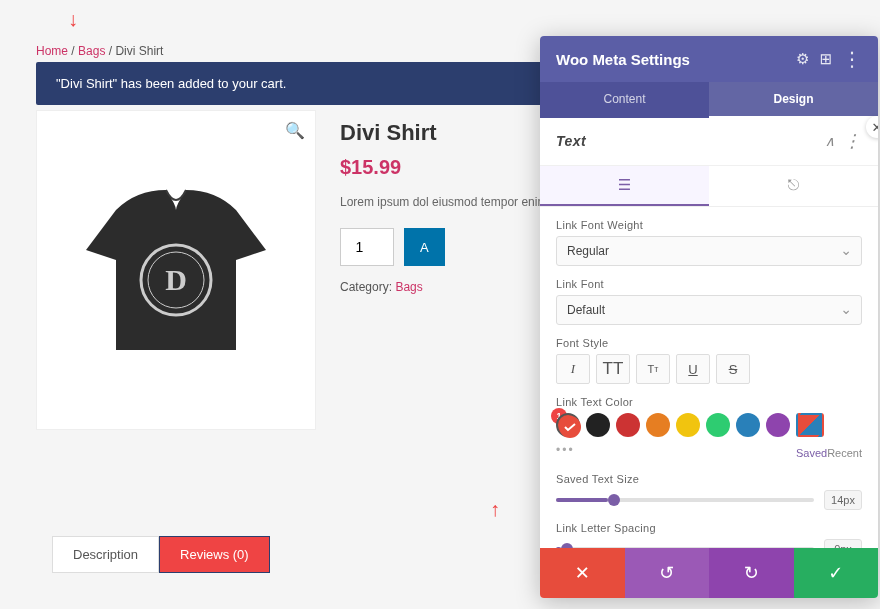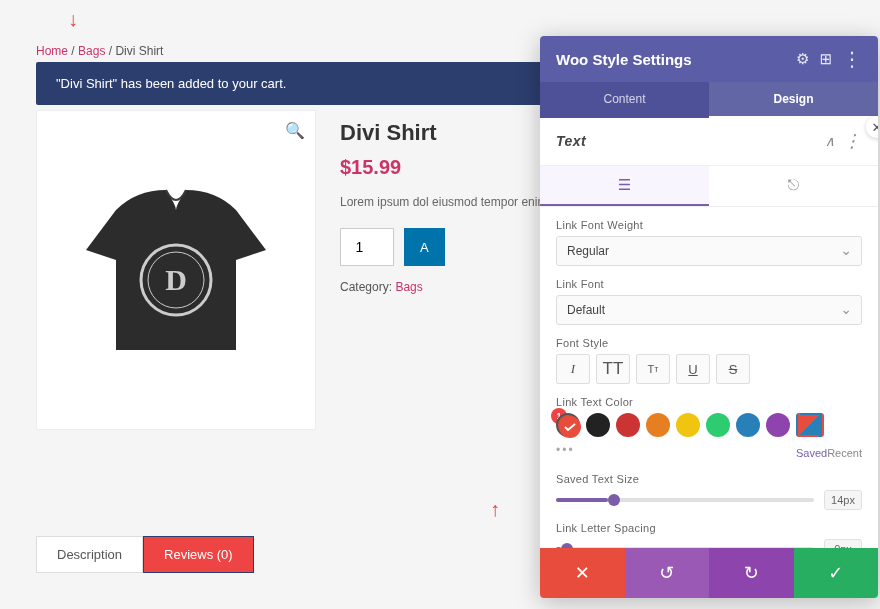--- a/index.html
+++ b/index.html
@@ -33,21 +33,21 @@
     .product-title { font-size: 22px; font-weight: 600; color: #333; margin-bottom: 10px; }
     .product-price { font-size: 20px; color: #c36; font-weight: 700; margin-bottom: 14px; }
     .product-desc { font-size: 12px; color: #666; line-height: 1.6; margin-bottom: 16px; }
     .product-qty-row { display: flex; gap: 10px; margin-bottom: 14px; }
     .qty-input { width: 54px; height: 38px; border: 1px solid #ccc; text-align: center; font-size: 14px; }
     .add-to-cart-btn { height: 38px; padding: 0 16px; background: #0073aa; color: #fff; border: none; cursor: pointer; font-size: 13px; }
     .product-category { font-size: 12px; color: #555; }
     .product-category a { color: #c36; text-decoration: none; }
 
     
-    .tabs-bar { position: absolute; bottom: 36px; left: 36px; display: flex; gap: 0; }
+    .tabs-bar { position: absolute; bottom: 36px; left: 52px; display: flex; gap: 0; }
     .tab-item { padding: 10px 20px; font-size: 13px; cursor: pointer; border: 1px solid #ddd; background: #fff; color: #555; }
     .tab-item.active { background: #ef4444; color: #fff; border-color: #2c3e6e; }
 
     
     .arrow-bottom { position: absolute; bottom: 88px; left: 490px; color: #e44; font-size: 20px; }
 
     
     .panel { position: absolute; top: 36px; right: 2px; width: 338px; background: #fff; border-radius: 4px; box-shadow: 0 4px 24px rgba(0,0,0,0.25); overflow: hidden; }
 
     .panel-header { background: #5b5ea6; padding: 13px 16px; display: flex; align-items: center; justify-content: space-between; }
@@ -168,21 +168,21 @@
   <div class="arrow-bottom">↑</div>
 
   <div class="tabs-bar">
     <div class="tab-item">Description</div>
     <div class="tab-item active">Reviews (0)</div>
   </div>
 
   <div class="panel">
 
     <div class="panel-header">
-      <span class="panel-title">Woo Style Settings</span>
+      <span class="panel-title">Woo Meta Settings</span>
       <div class="panel-header-icons">
         <button class="panel-icon-btn">⚙</button>
         <button class="panel-icon-btn">⊞</button>
         <button class="panel-icon-btn dots-icon">⋮</button>
       </div>
     </div>
 
     <div class="panel-tabs">
       <div class="panel-tab">Content</div>
       <div class="panel-tab active">Design</div>

